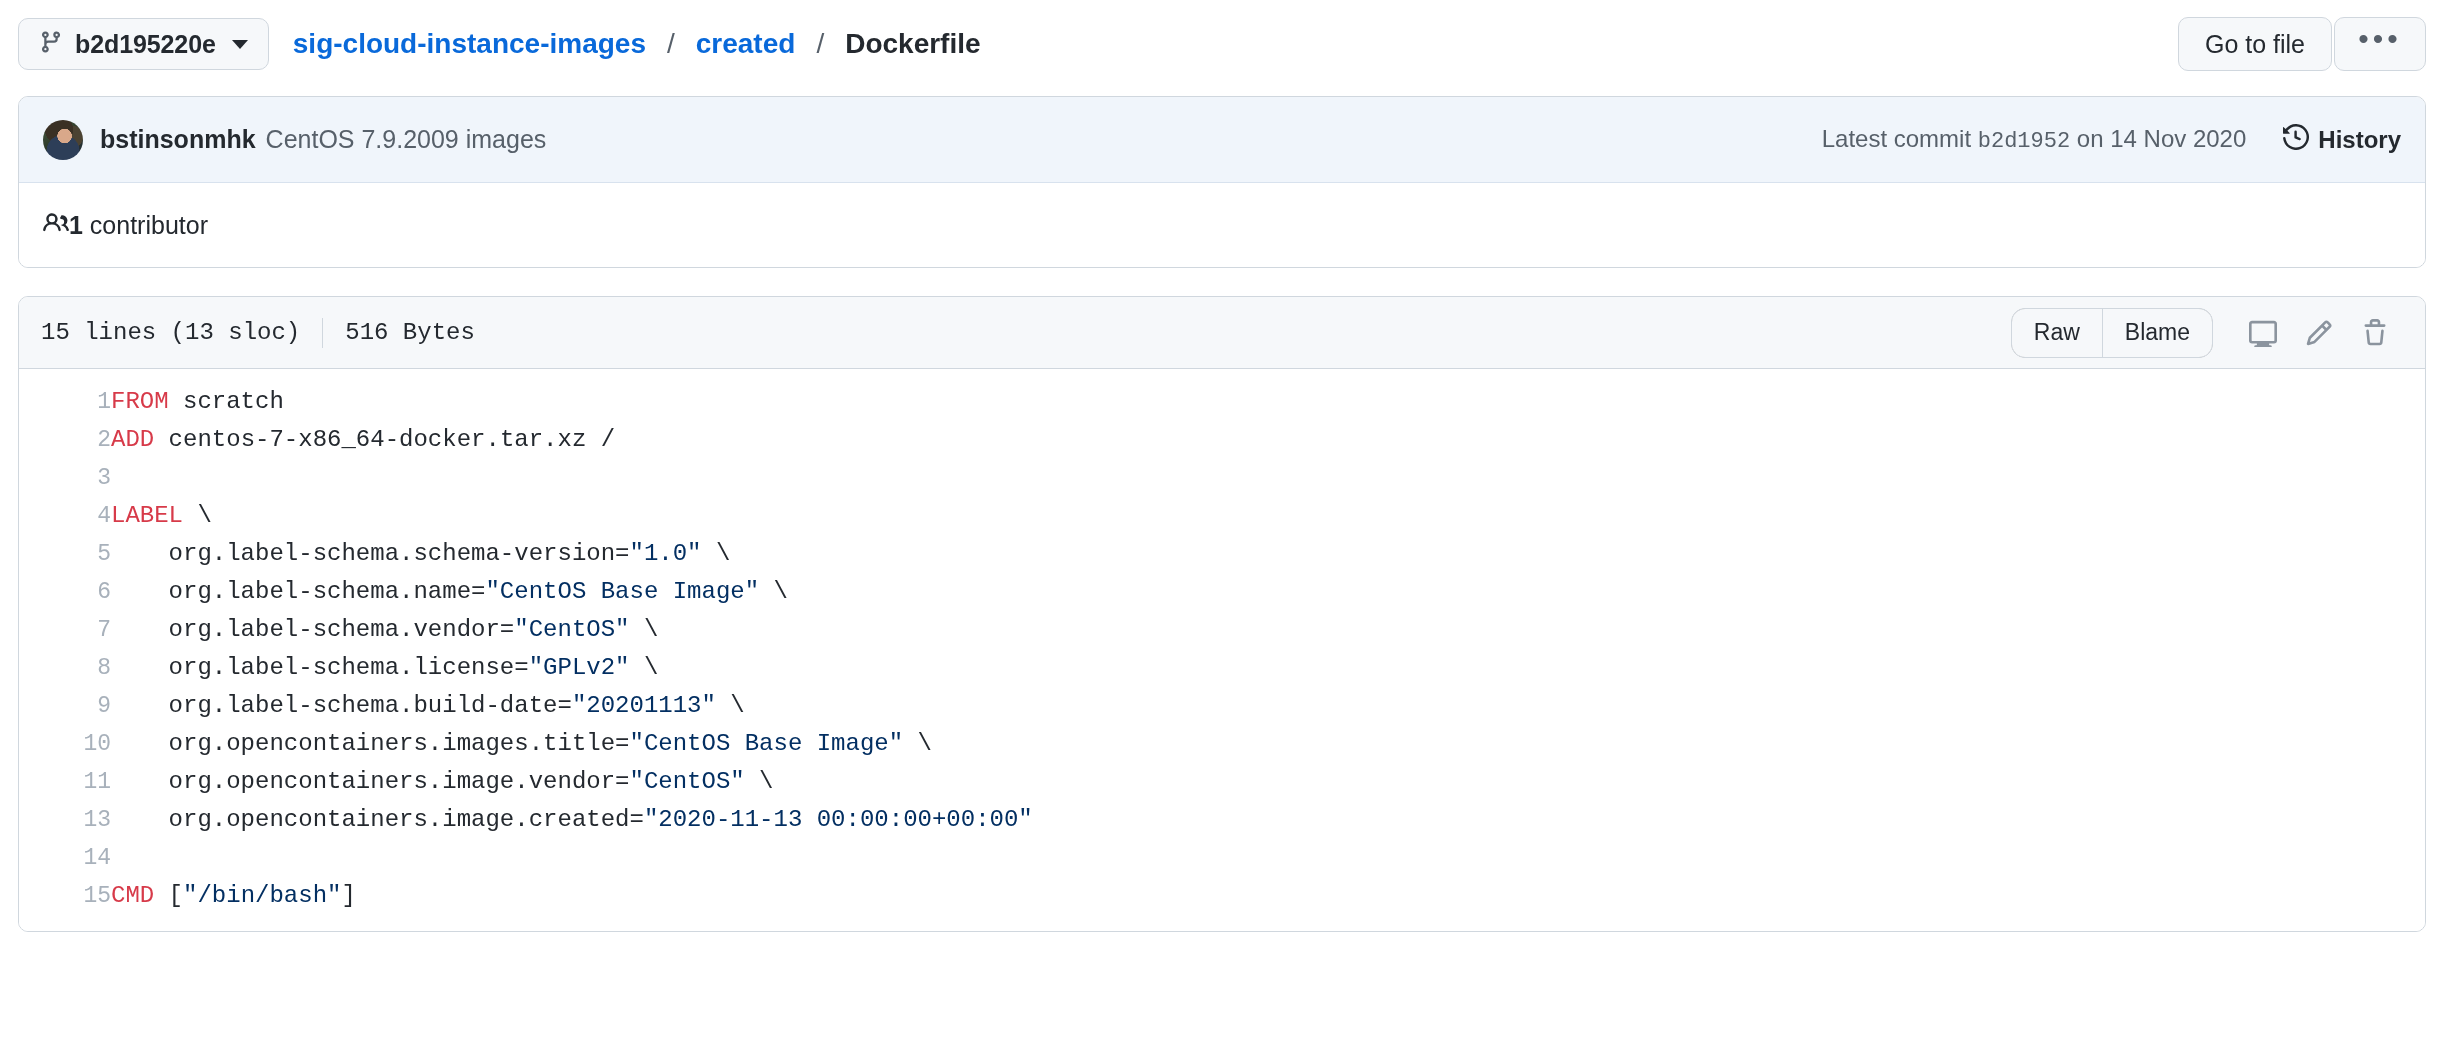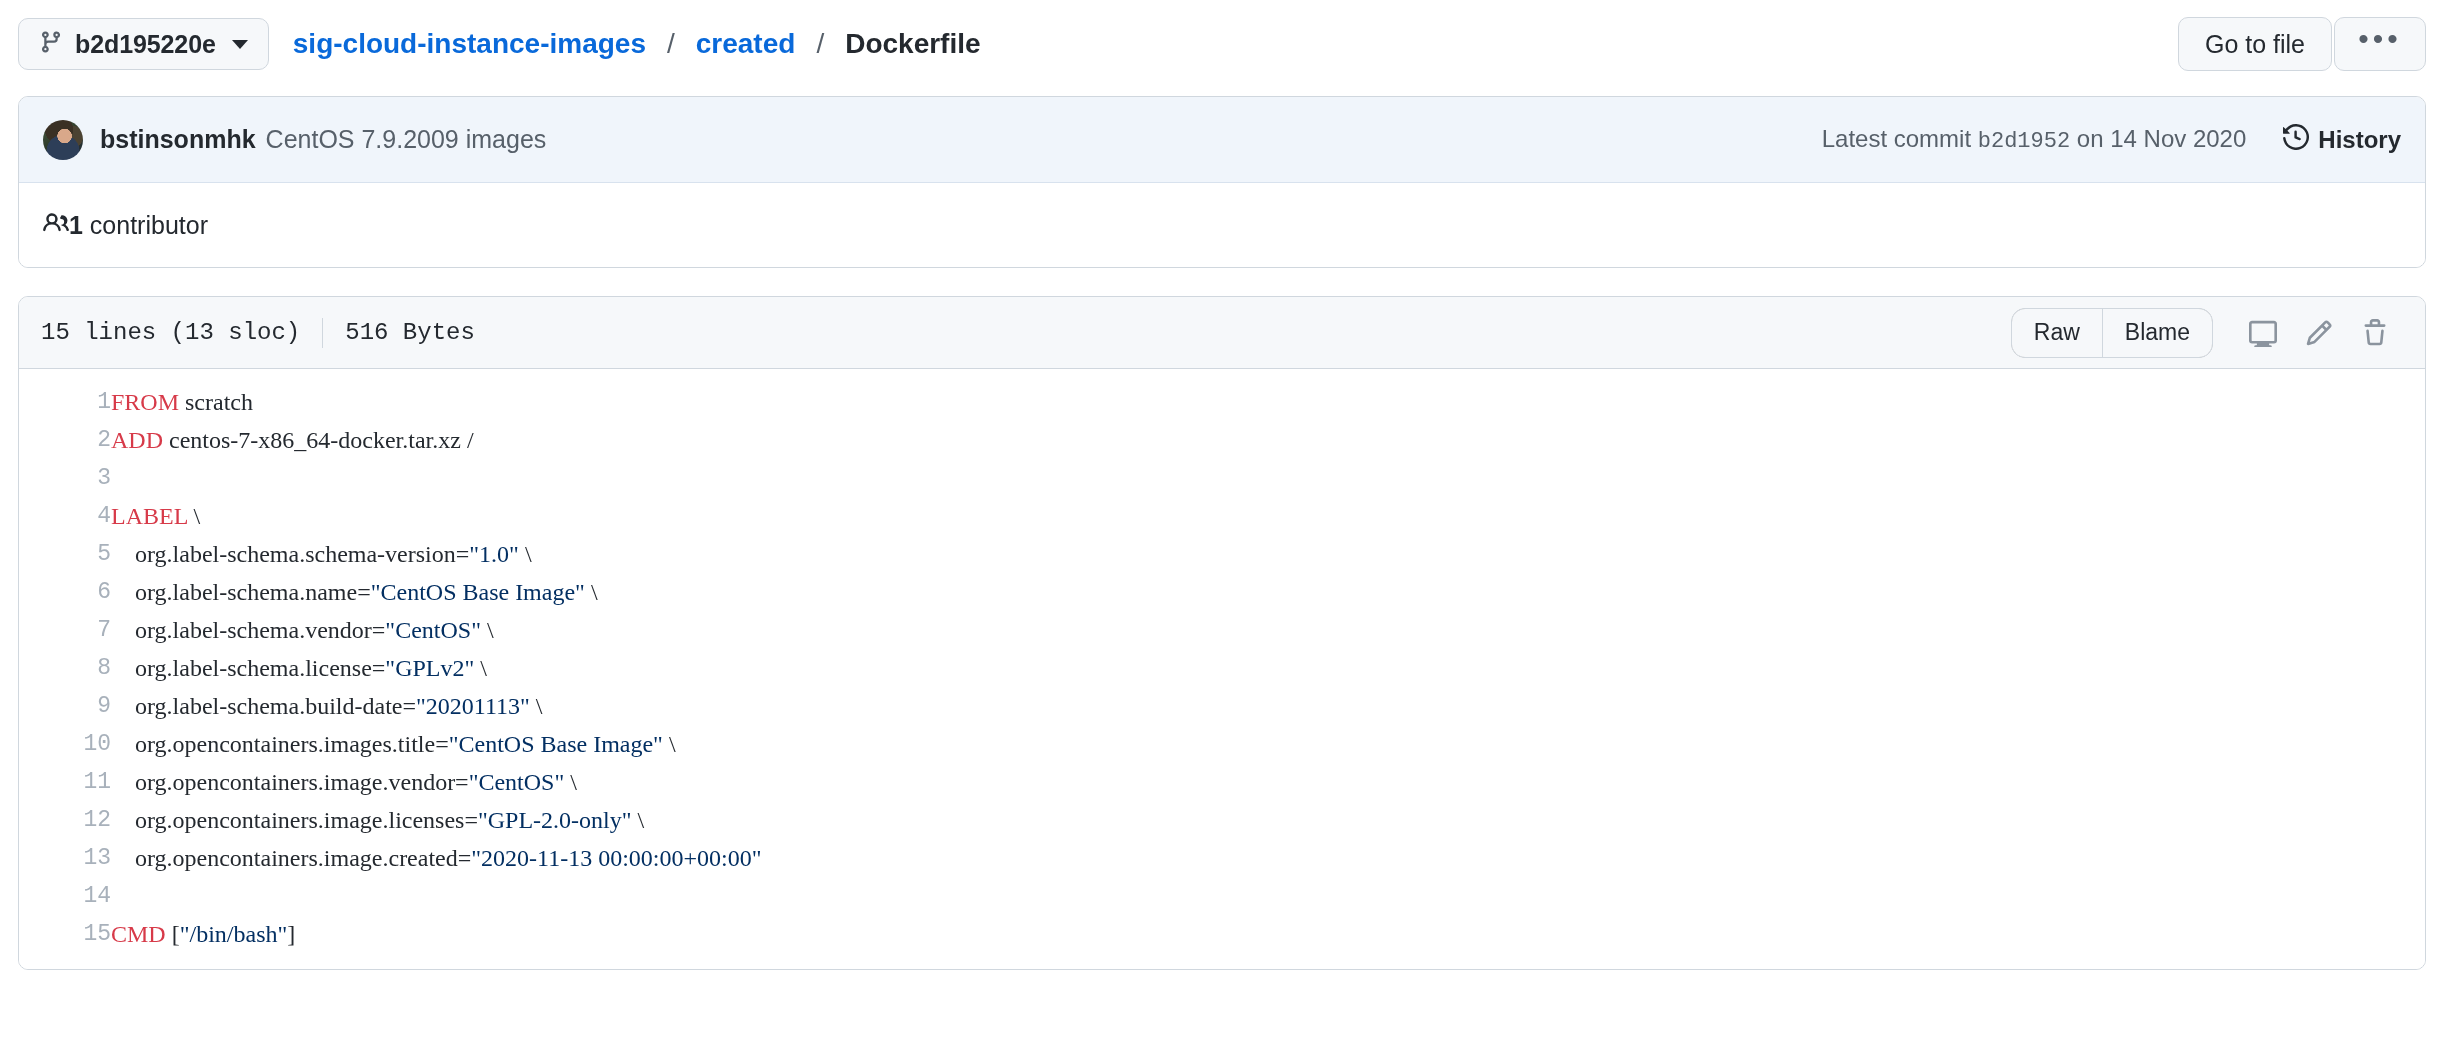--- a/index.html
+++ b/index.html
@@ -256,21 +256,21 @@
     text-align: right;
     padding-right: 24px;
     color: #a8b1bb;
     font-family: "Liberation Mono", monospace;
     font-size: 23px;
     line-height: 38px;
     user-select: none;
     white-space: nowrap;
   }
   td.lc {
-    font-family: Liberation Serif, serif;
+    font-family: Liberation Mono, monospace;
     font-size: 24px;
     line-height: 38px;
     color: #24292f;
     white-space: pre;
     padding-left: 4px;
   }
   .k  { color: #d73a49; }
   .s  { color: #032f62; }
 </style>
 </head>
@@ -411,24 +411,20 @@
             </tr>
             <tr>
               <td class="ln">10</td>
               <td class="lc"><span>    org.opencontainers.images.title=</span><span class="s">"CentOS Base Image"</span><span> \</span></td>
             </tr>
             <tr>
               <td class="ln">11</td>
               <td class="lc"><span>    org.opencontainers.image.vendor=</span><span class="s">"CentOS"</span><span> \</span></td>
             </tr>
             <tr>
-              <td class="ln">12</td>
-              <td class="lc"><span>    org.opencontainers.image.licenses=</span><span class="s">"GPL-2.0-only"</span><span> \</span></td>
-            </tr>
-            <tr>
               <td class="ln">13</td>
               <td class="lc"><span>    org.opencontainers.image.created=</span><span class="s">"2020-11-13 00:00:00+00:00"</span></td>
             </tr>
             <tr>
               <td class="ln">14</td>
               <td class="lc">&nbsp;</td>
             </tr>
             <tr>
               <td class="ln">15</td>
               <td class="lc"><span class="k">CMD</span><span> [</span><span class="s">"/bin/bash"</span><span>]</span></td>

